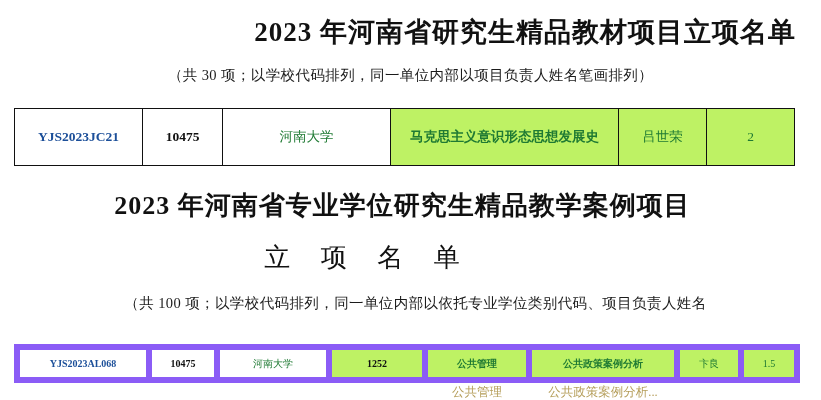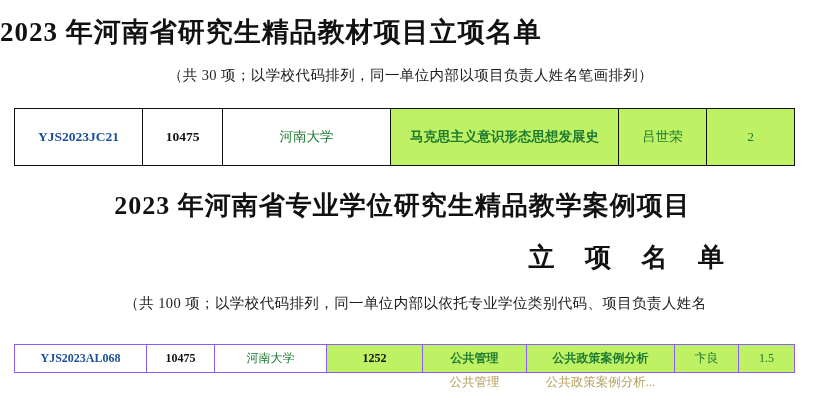--- a/index.html
+++ b/index.html
@@ -20,21 +20,21 @@
     height: 400px;
     background: #ffffff;
   }
 
   
   .sec1-title {
     position: absolute;
     top: 14px;
     left: 0;
     width: 796px;
-    text-align: left;
+    text-align: right;
     font-family: "Liberation Serif", serif;
     font-weight: bold;
     font-size: 27px;
     letter-spacing: 1px;
     color: #111111;
   }
   .sec1-sub {
     position: absolute;
     top: 66px;
     left: 0;
@@ -82,22 +82,22 @@
     font-weight: bold;
     font-size: 26px;
     letter-spacing: 1px;
     color: #111111;
   }
   .sec2-title2 {
     position: absolute;
     top: 240px;
     left: 0;
     width: 736px;
-    text-align: right;
-    font-weight: bold;
+    text-align: center;
+    font-weight: normal;
     font-size: 26px;
     letter-spacing: 12px;
     color: #111111;
   }
   .sec2-sub {
     position: absolute;
     top: 292px;
     left: 5px;
     width: 821px;
     text-align: center;
@@ -110,25 +110,25 @@
   
   .table2 {
     position: absolute;
     top: 344px;
     left: 14px;
     width: 780px;
     border-collapse: collapse;
     table-layout: fixed;
   }
   .table2 td {
-    border: 1px solid #8b5cf6;
+    border: 6px solid #8b5cf6;
     height: 27px;
     text-align: center;
     vertical-align: middle;
-    font-size: 12px;
+    font-size: 10px;
     padding: 0 2px;
     white-space: nowrap;
     overflow: hidden;
   }
   .ghost-row td {
     border: none;
     height: 18px;
     color: #b9942a;
     font-size: 12.5px;
     opacity: 0.75;

